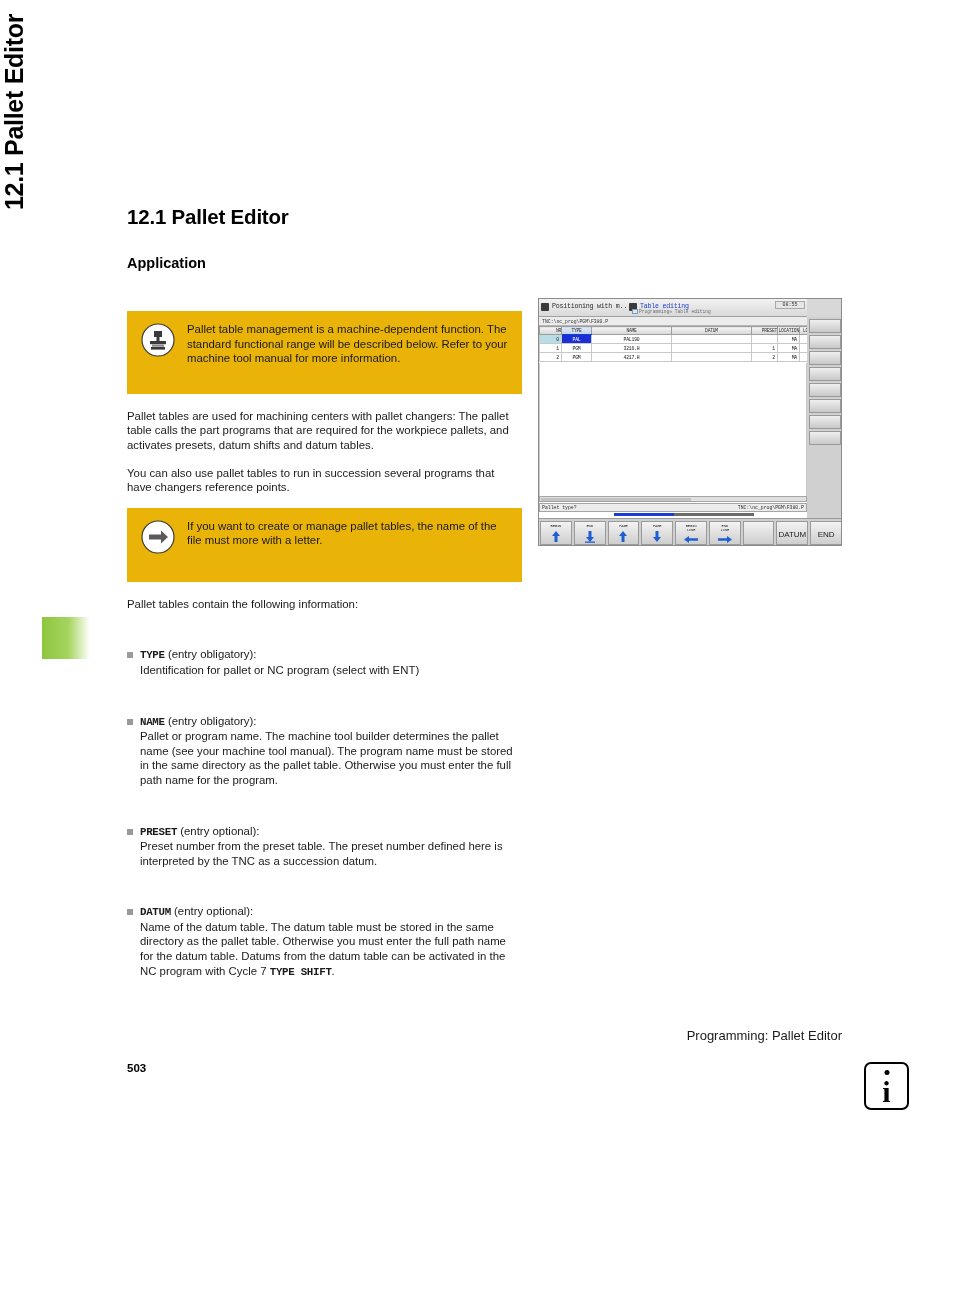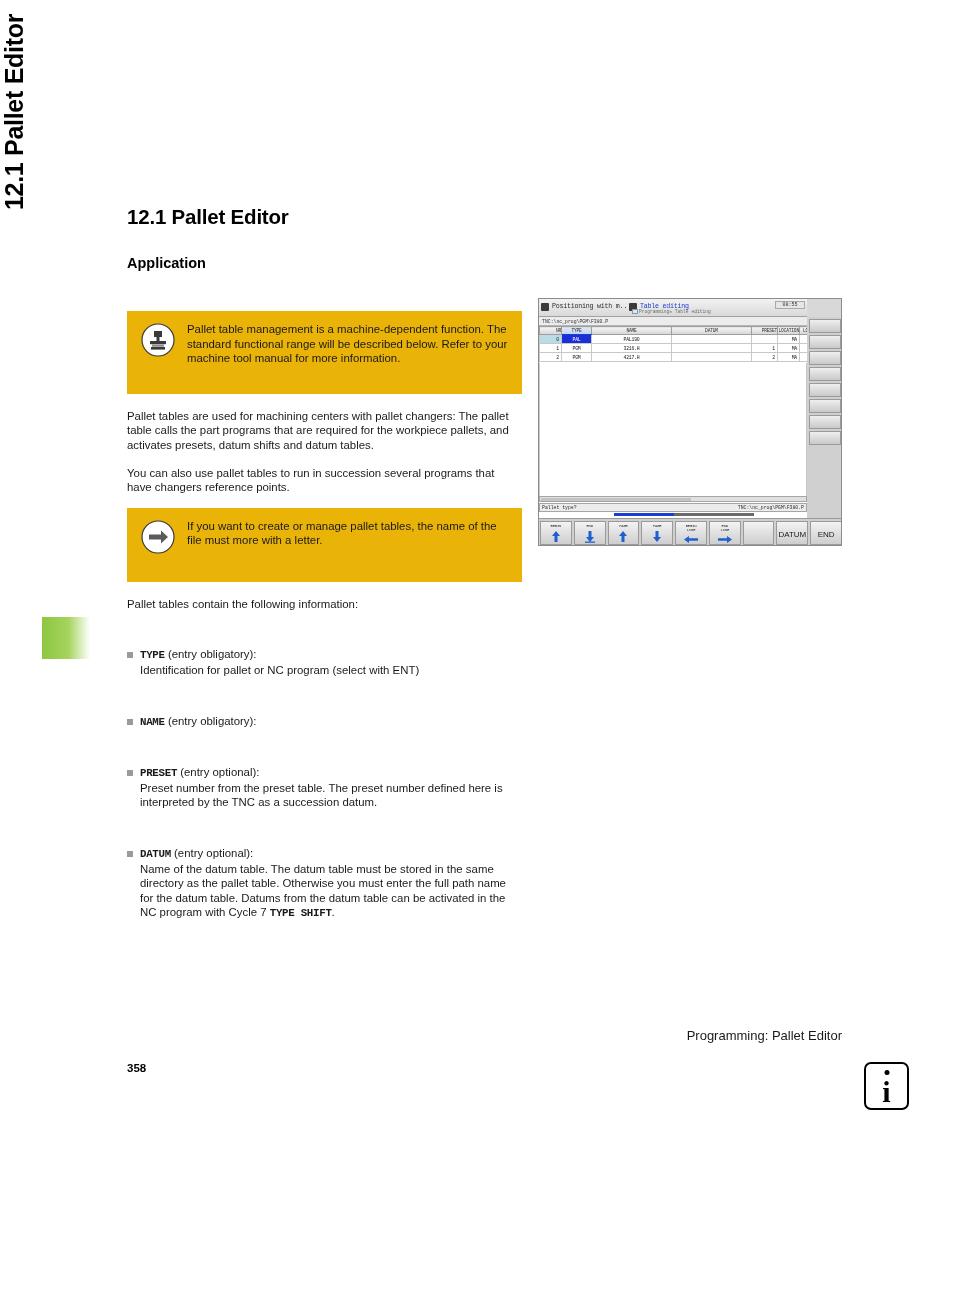--- a/index.html
+++ b/index.html
@@ -406,20 +406,21 @@
 
   <p class="body">Pallet tables contain the following information:</p>
 
   <ul class="speclist">
     <li>
       <span class="kw">TYPE</span><span> (entry obligatory):</span><br>
       <span>Identification for pallet or NC program (select with ENT)</span>
     </li>
     <li>
       <span class="kw">NAME</span><span> (entry obligatory):</span><br>
+      <span>Pallet or program name. The machine tool builder determines the pallet name (see your machine tool manual). The program name must be stored in the same directory as the pallet table. Otherwise you must enter the full path name for the program.</span>
     </li>
     <li>
       <span class="kw">PRESET</span><span> (entry optional):</span><br>
       <span>Preset number from the preset table. The preset number defined here is interpreted by the TNC as a succession datum.</span>
     </li>
     <li>
       <span class="kw">DATUM</span><span> (entry optional):</span><br>
       <span>Name of the datum table. The datum table must be stored in the same directory as the pallet table. Otherwise you must enter the full path name for the datum table. Datums from the datum table can be activated in the NC program with Cycle 7 </span><span class="kw">TYPE SHIFT</span><span>.</span>
     </li>
   </ul>
@@ -564,18 +565,18 @@
         <span class="sk-big">DATUM</span>
       </div>
       <div class="softkey">
         <span class="sk-big">END</span>
       </div>
     </div>
 
   </div>
 </div>
 
-<div class="pagenum">358</div>
+<div class="pagenum">503</div>
 <div class="footer-text">Programming: Pallet Editor</div>
 <div class="info-badge">
   <div class="dot"></div>
   <div class="stem">i</div>
 </div>
 
 </body></html>

